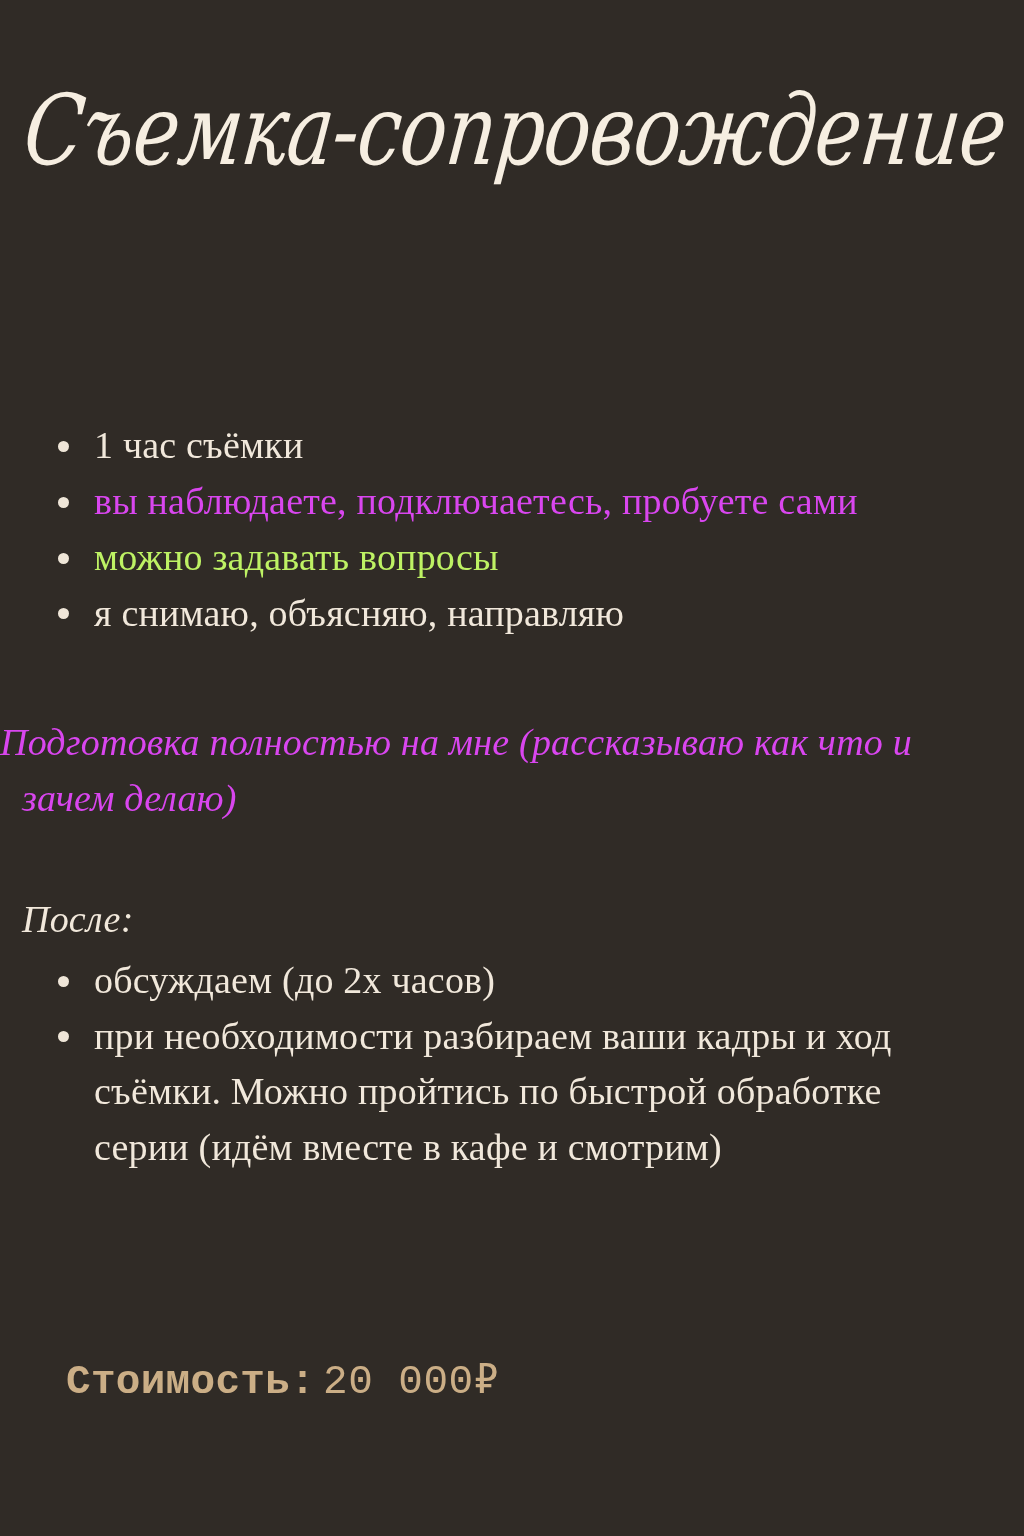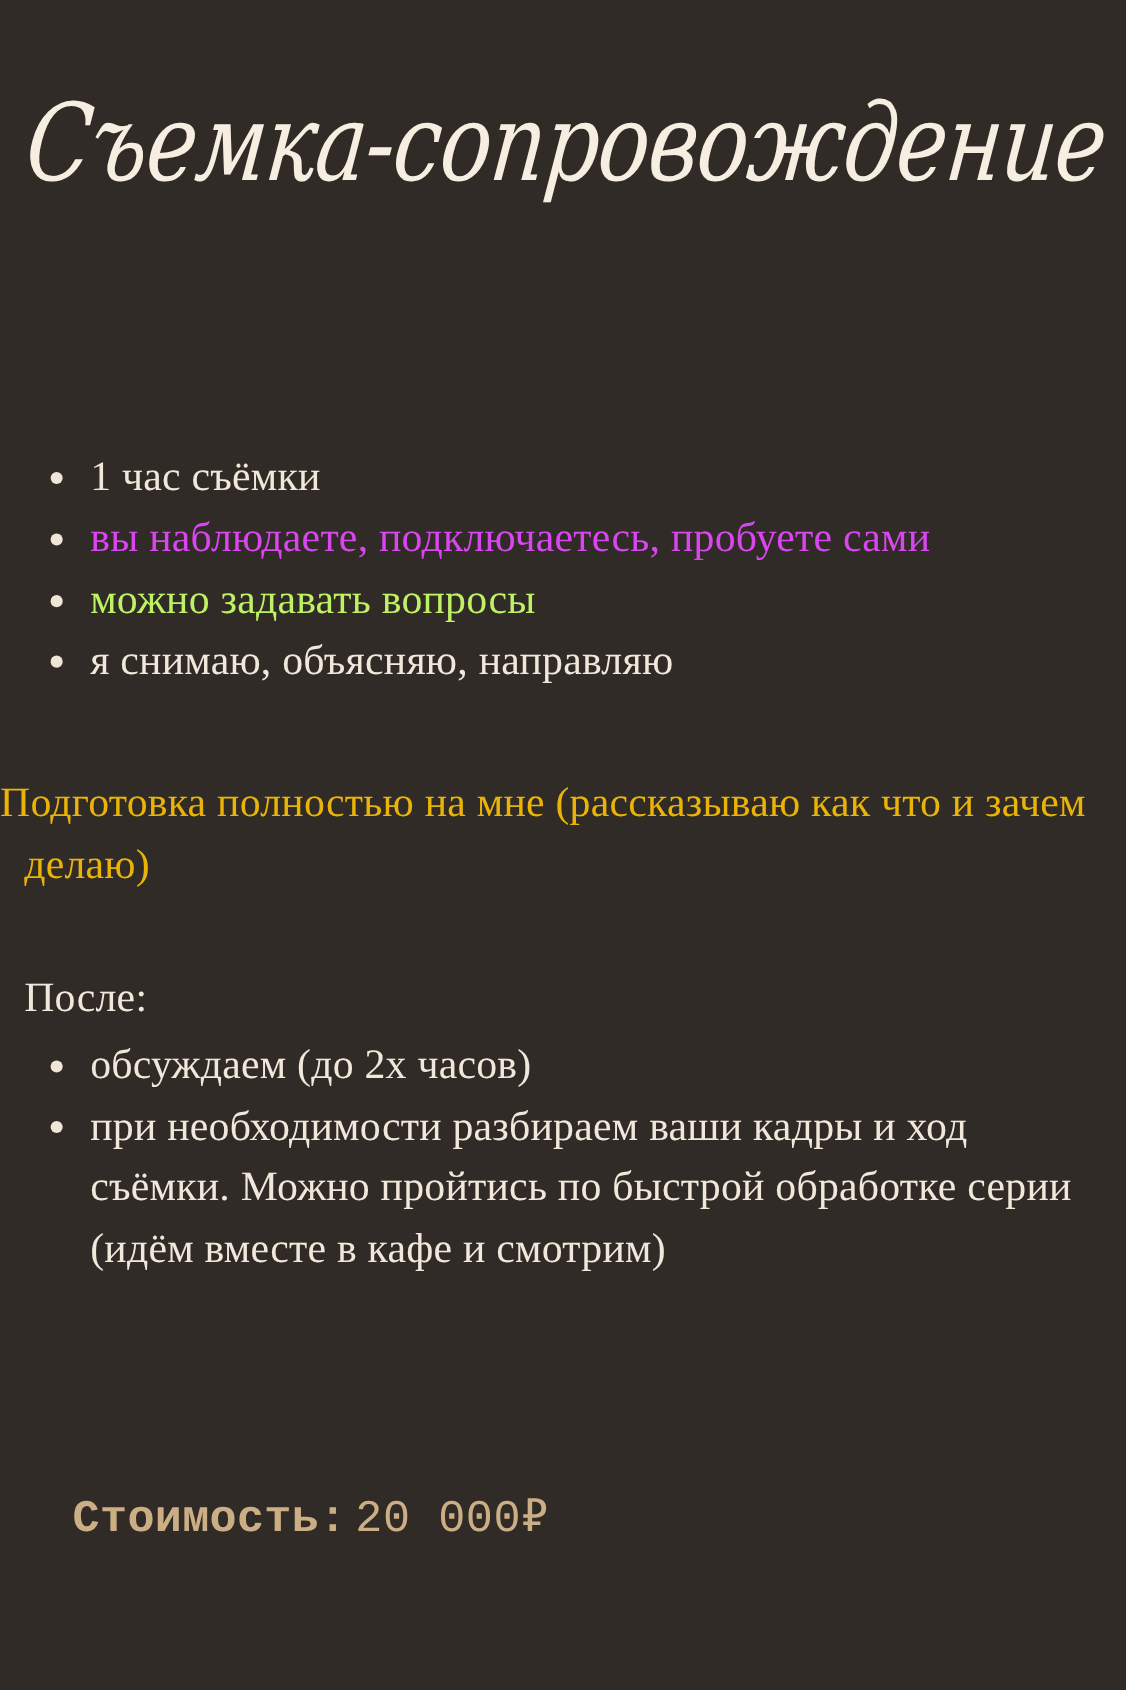--- a/index.html
+++ b/index.html
@@ -60,21 +60,21 @@
   
   .body-area {
     position: absolute;
     left: 0;
     top: 406px;
     width: 1024px;
   }
 
   ul.bullets {
     list-style: none;
-    margin: 0;
+    margin: 12px;
     padding: 0;
   }
   ul.bullets li {
     position: relative;
     margin: 0 0 0 0;
     padding: 0 30px 0 82px;
     color: #F1E8DB;
     font-family: "Liberation Serif", serif;
     font-weight: 400;
     font-size: 38px;
@@ -159,24 +159,24 @@
       <li style="color: #bef264;">
         <span class="dot" style="background: rgb(239, 230, 216);"></span>
         <span>можно задавать вопросы</span>
       </li>
       <li style="color: rgb(241, 232, 219);">
         <span class="dot" style="background: rgb(239, 230, 216);"></span>
         <span>я снимаю, объясняю, направляю</span>
       </li>
     </ul>
 
-    <div class="para" id="block-prep-note" style="color: #eab308;">Подготовка полностью на мне (рассказываю как что и зачем делаю)</div>
+    <div class="para" id="block-prep-note" style="color: #d946ef; font-style: italic;">Подготовка полностью на мне (рассказываю как что и зачем делаю)</div>
 
 
-    <div class="para" id="heading-after" style="color: rgb(241, 232, 219);">После:</div>
+    <div class="para" id="heading-after" style="color: rgb(241, 232, 219); font-style: italic;">После:</div>
 
     <ul class="bullets" id="list-after">
       <li style="color: rgb(241, 232, 219);">
         <span class="dot" style="background: rgb(239, 230, 216);"></span>
         <span>обсуждаем (до 2х часов)</span>
       </li>
       <li style="color: rgb(241, 232, 219);">
         <span class="dot" style="background: rgb(239, 230, 216);"></span>
         <span>при необходимости разбираем ваши кадры и ход съёмки. Можно пройтись по быстрой обработке серии (идём вместе в кафе и смотрим)</span>
       </li>

